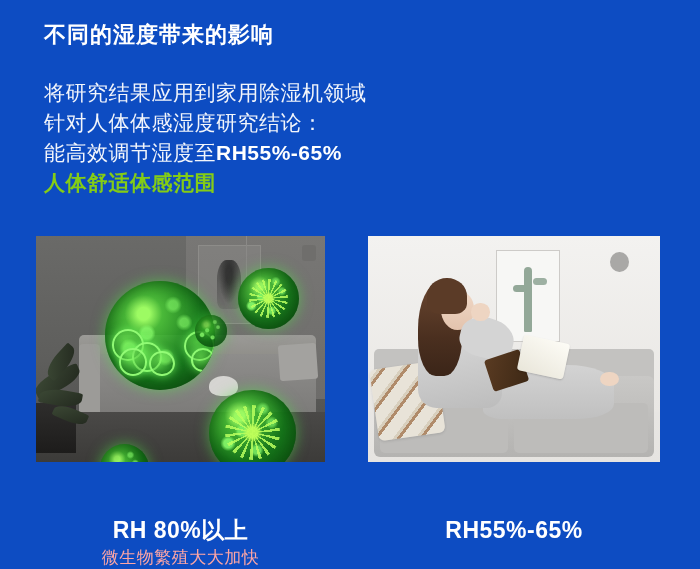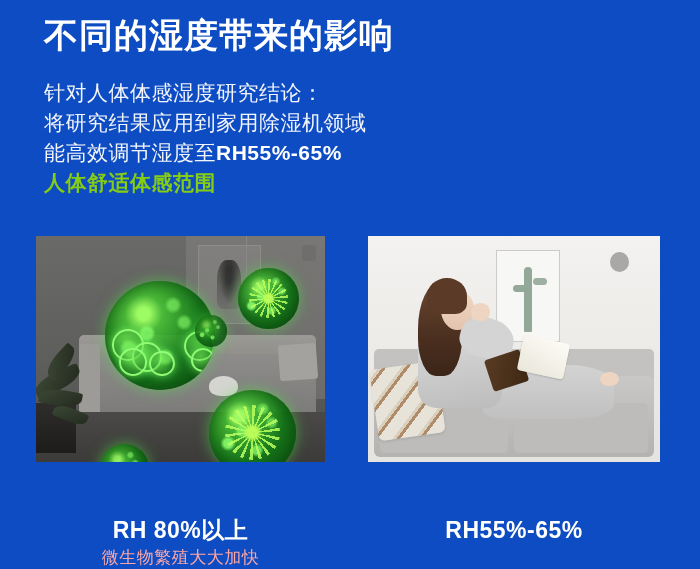--- a/index.html
+++ b/index.html
@@ -16,21 +16,21 @@
     font-family: "Liberation Sans", "DejaVu Sans", sans-serif;
     color: #ffffff;
     -webkit-font-smoothing: antialiased;
   }
 
   
   .page-title {
     position: absolute;
     left: 44px;
     top: 18px;
-    font-size: 34px;
+    font-size: 22px;
     font-weight: bold;
     letter-spacing: 1px;
     line-height: 34px;
     color: #ffffff;
     white-space: nowrap;
   }
 
   
   .intro {
     position: absolute;
@@ -297,22 +297,22 @@
   }
 </style>
 </head>
 <body>
 
 <div id="page">
 
   <div class="page-title">不同的湿度带来的影响</div>
 
   <div class="intro">
+    <div class="intro-line">将研究结果应用到家用除湿机领域</div>
     <div class="intro-line">针对人体体感湿度研究结论：</div>
-    <div class="intro-line">将研究结果应用到家用除湿机领域</div>
     <div class="intro-line"><span>能高效调节湿度至</span><span class="strong">RH55%-65%</span></div>
     <div class="intro-line bold">人体舒适体感范围</div>
   </div>
 
   <div class="panel panel-left">
     <div class="photo">
       <div class="room-dark"></div>
       <div class="rd-wall-right"></div>
       <div class="rd-frame"></div>
       <div class="rd-lamp-cord"></div>

